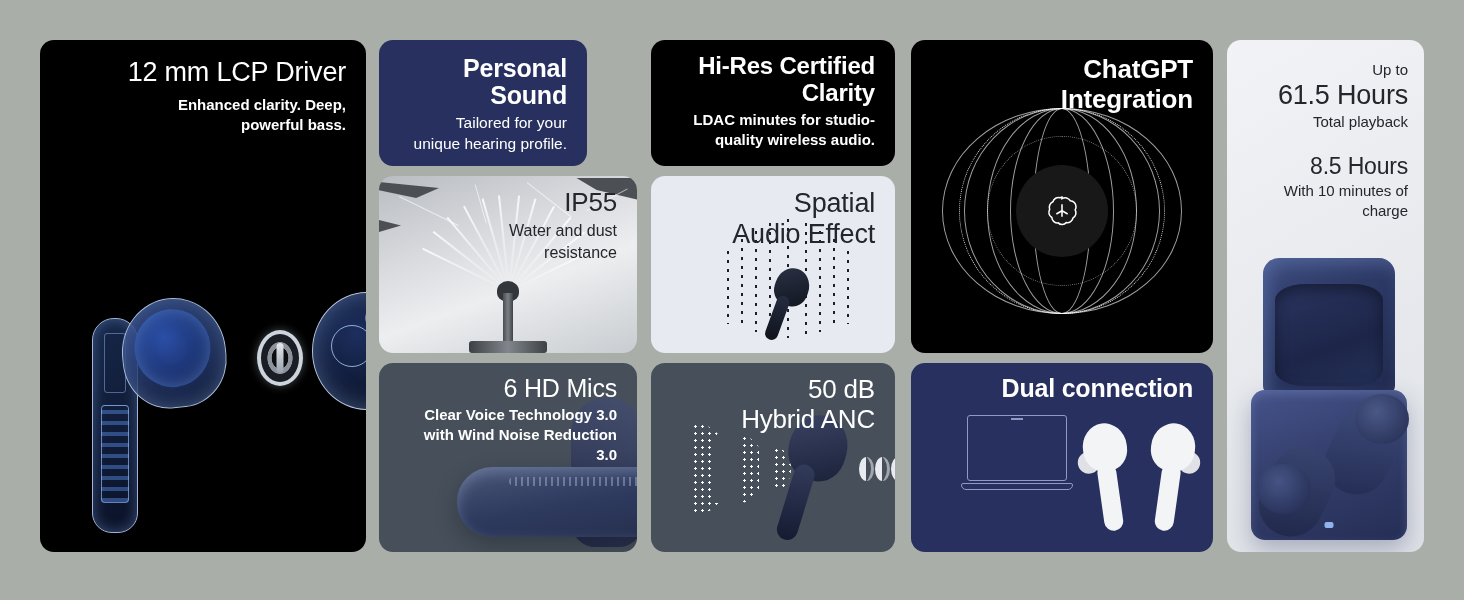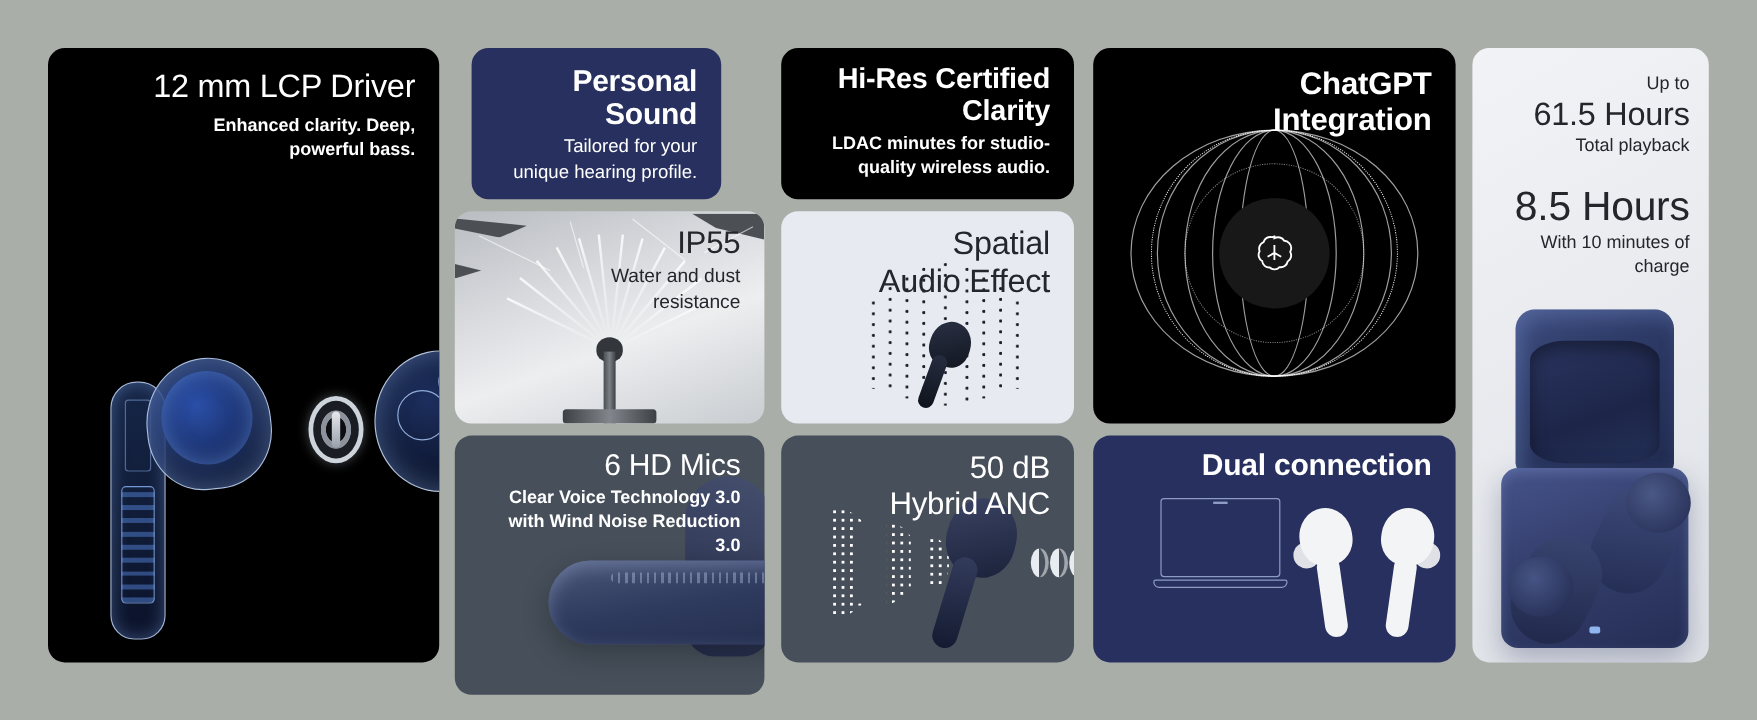--- a/index.html
+++ b/index.html
@@ -240,21 +240,21 @@
         </div>
 
     </div>
     <div class="pad">
       <div class="title white">12 mm LCP Driver</div>
       <div class="sub bold white" style="margin-top:8px;">Enhanced clarity. Deep,
 powerful bass.</div>
     </div>
   </div>
 
-  <div class="card bg-navy" style="left:393px; top:40px; width:208px; height:126px;">
+  <div class="card bg-navy" style="left:379px; top:40px; width:208px; height:126px;">
     <div class="pad" style="padding-top:15px;">
       <div class="title bold white" style="font-size:25px;">Personal Sound</div>
       <div class="sub white" style="margin-top:4px;">Tailored for your
 unique hearing profile.</div>
     </div>
   </div>
 
   <div class="card bg-ip55" style="left:379px; top:176px; width:258px; height:177px;">
     <div class="ip55-art">
       <div class="ip-shard" style="left:0;top:6px;width:60px;height:16px;clip-path:polygon(0 0,100% 38%,62% 100%,0 52%);"></div>
@@ -282,21 +282,21 @@
       <div class="ip-pole"></div>
       <div class="ip-base"></div>
     </div>
     <div class="pad" style="padding-top:12px; padding-left:24px;">
       <div class="title dark" style="font-size:26px;">IP55</div>
       <div class="sub dark" style="font-size:16px; margin-top:4px;">Water and dust
 resistance</div>
     </div>
   </div>
 
-  <div class="card bg-slate" style="left:379px; top:363px; width:258px; height:216px;">
+  <div class="card bg-slate" style="left:379px; top:363px; width:258px; height:189px;">
     <div class="art" style="position:absolute;inset:0;">
       <div class="mic-side"></div>
       <div class="mic-pill"></div>
     </div>
     <div class="pad" style="padding-top:12px;">
       <div class="title white" style="font-size:25px;">6 HD Mics</div>
       <div class="sub bold white" style="margin-top:3px;">Clear Voice Technology 3.0
 with Wind Noise Reduction 3.0</div>
     </div>
   </div>
@@ -408,19 +408,19 @@
              background:linear-gradient(160deg,#3a4672,#1f2749); border-radius:34px; transform:rotate(26deg);"></div>
         <div class="case-bud cap" style="left:6px; top:74px; width:54px; height:50px;
              background:radial-gradient(circle at 40% 35%,#465484,#1f274c); border-radius:50%;"></div>
         <div class="case-led"></div>
       </div>
     </div>
     <div class="pad" style="padding:20px 16px 0 16px;">
       <div class="sub dark" style="font-size:15px; margin:0;">Up to</div>
       <div class="title dark" style="font-size:27px; margin-top:1px;">61.5 Hours</div>
       <div class="sub dark" style="font-size:15px; margin-top:2px;">Total playback</div>
-      <div class="title dark" style="font-size:34px; margin-top:22px;">8.5 Hours</div>
+      <div class="title dark" style="font-size:23px; margin-top:22px;">8.5 Hours</div>
       <div class="sub dark" style="font-size:15px; margin-top:2px;">With 10 minutes of
 charge</div>
     </div>
   </div>
 
 </div>
 
 </body></html>

